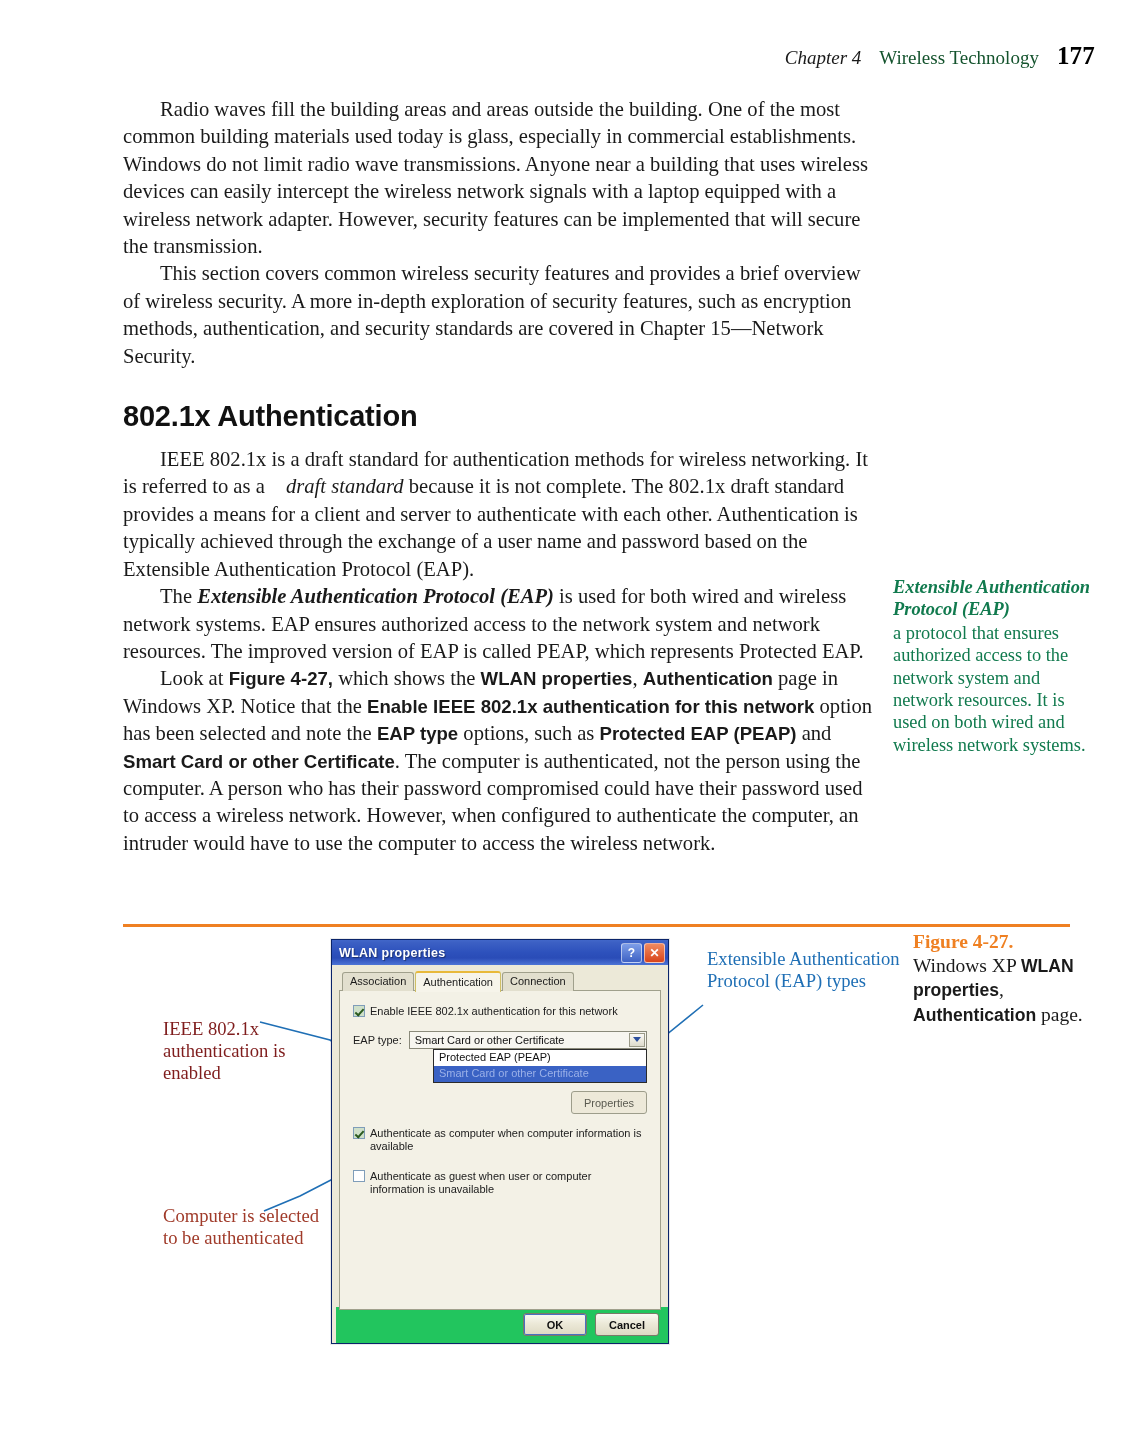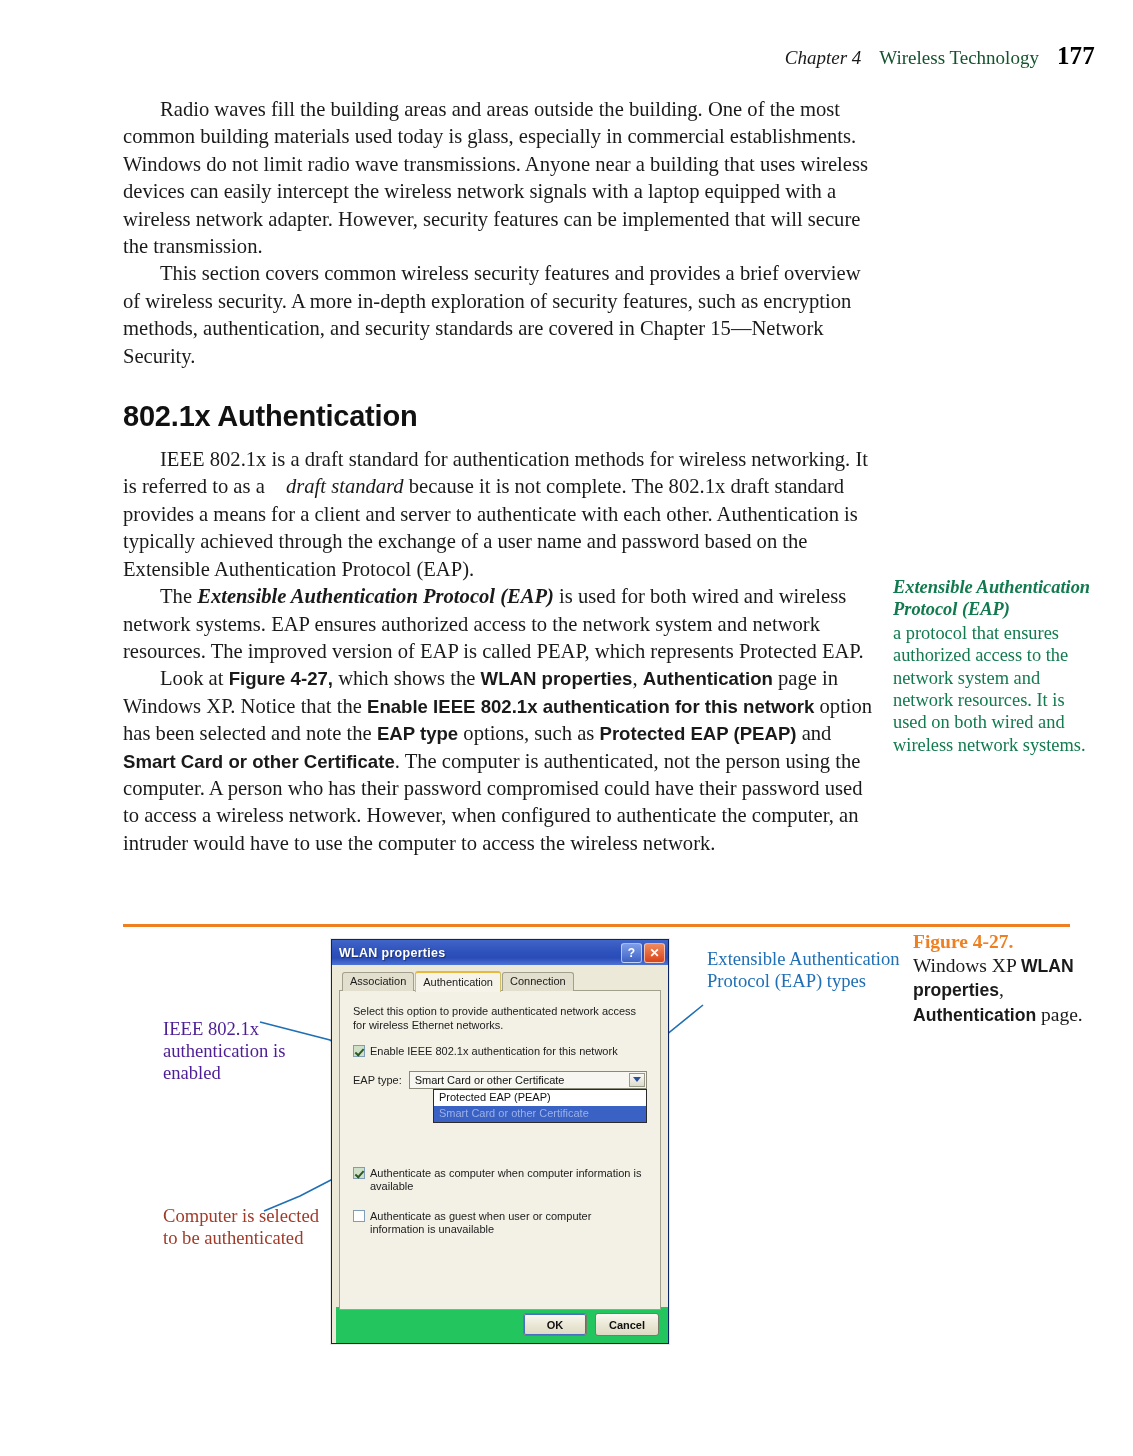--- a/index.html
+++ b/index.html
@@ -126,21 +126,21 @@
   
   .callout {
     position: absolute;
     font-family: "Liberation Serif", serif;
     font-size: 18.6px;
     line-height: 21.8px;
   }
   .callout.red  { color: #a03b2a; }
   .callout.blue { color: #1f6fb5; }
 
-  #callout-left-1 { left: 163px; top: 1018px; width: 170px; color: #4c1d95; }
+  #callout-left-1 { left: 163px; top: 1018px; width: 170px; color: #7f1d1d; }
   #callout-left-2 { left: 163px; top: 1205px; width: 170px; color: #a03b2a; }
   #callout-right-1 { left: 707px; top: 948px; width: 195px; color: #1f6fb5; }
 
   svg.leader { position: absolute; overflow: visible; pointer-events: none; }
 
   
   #xp-dialog {
     position: absolute;
     left: 331px;
     top: 939px;
@@ -410,21 +410,20 @@
   <div id="xp-body">
 
     <div id="xp-tabs">
       <div class="xp-tab">Association</div>
       <div class="xp-tab active">Authentication</div>
       <div class="xp-tab">Connection</div>
     </div>
 
     <div id="xp-panel">
 
-      <div class="xp-desc">Select this option to provide authenticated network access for wireless Ethernet networks.</div>
 
       <div class="xp-check-row">
         <span class="xp-cb checked"></span>
         <span>Enable IEEE 802.1x authentication for this network</span>
       </div>
 
       <div id="eap-row">
         <span id="eap-label">EAP type:</span>
         <div id="eap-combo">
           <span>Smart Card or other Certificate</span>

